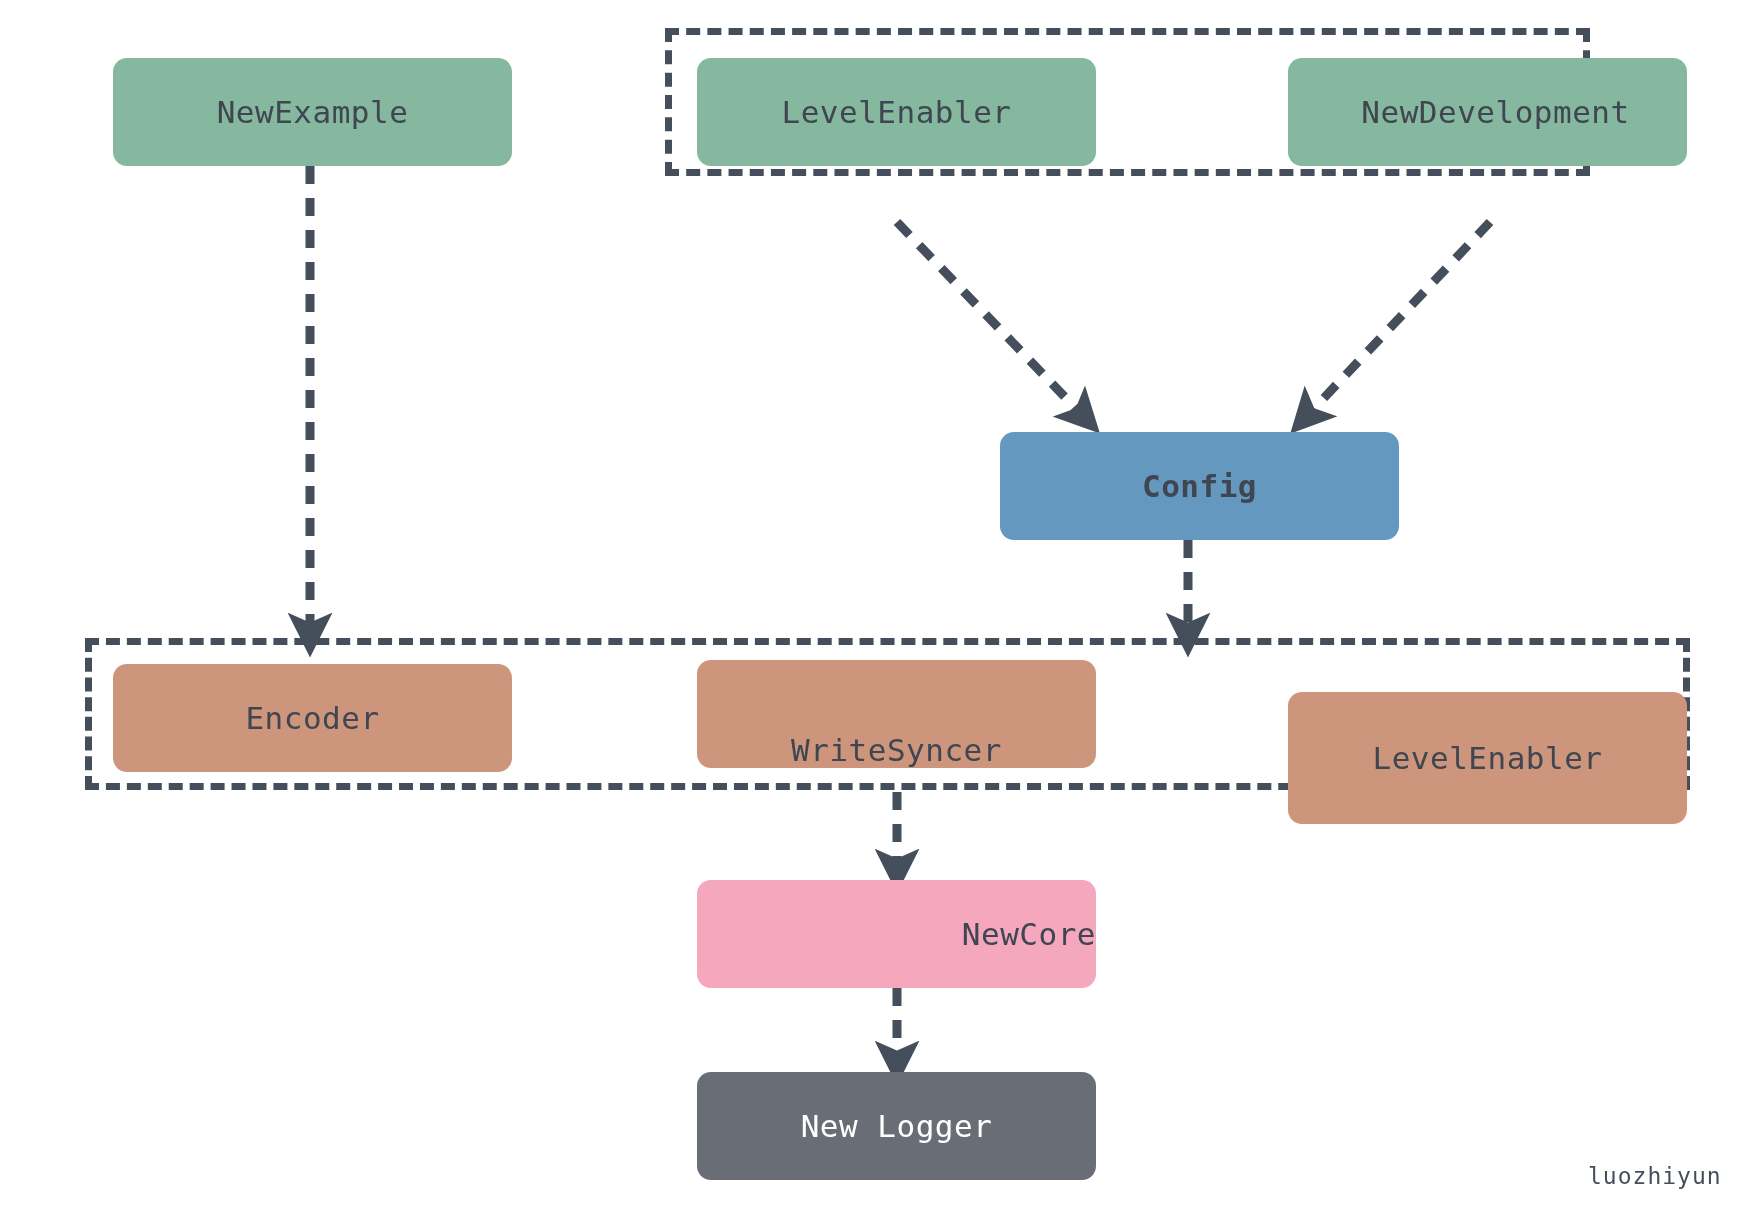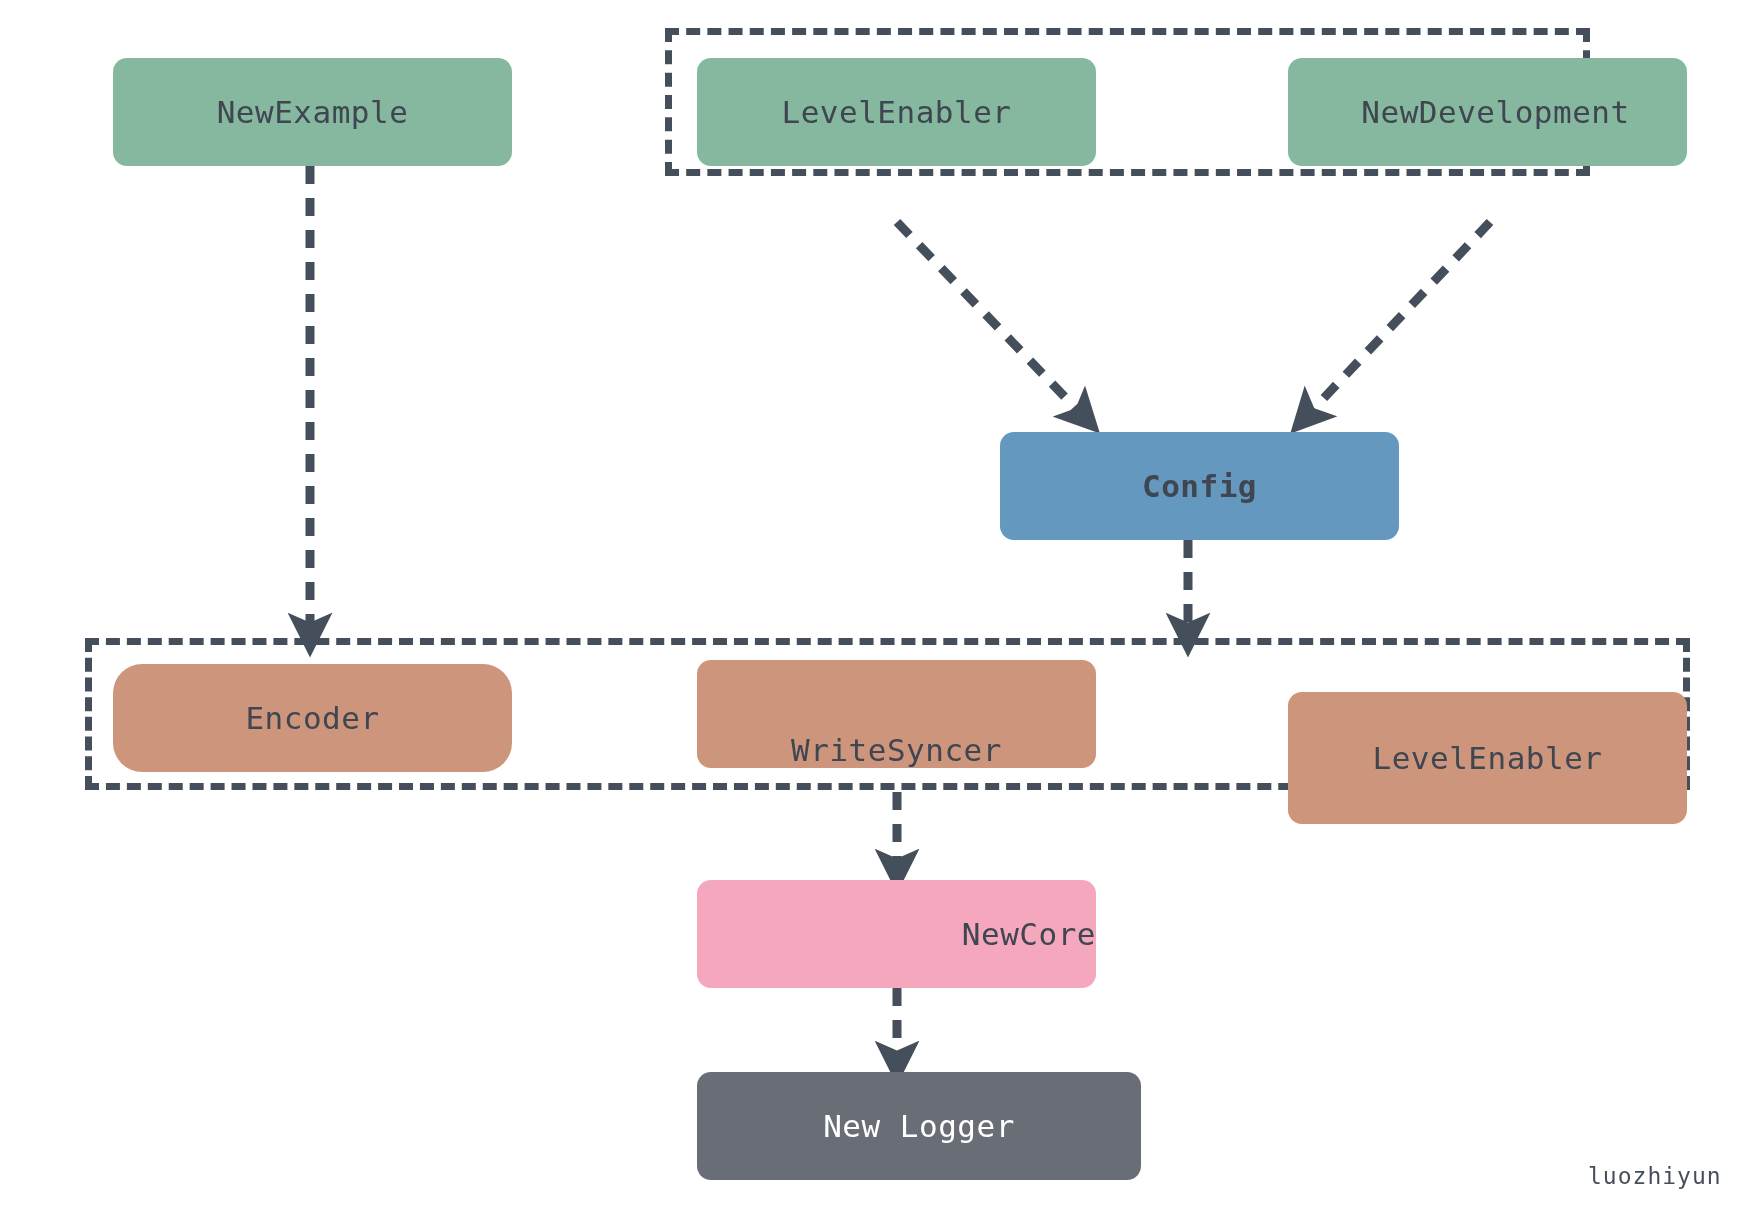--- a/index.html
+++ b/index.html
@@ -84,30 +84,30 @@
   </div>
   <div class="node" id="node-1" style="left: 697px; top: 58px; width: 399px; height: 108px; background: rgb(133, 184, 158); color: rgb(63, 70, 81); font-size: 31px;">
     <span class="node-label">LevelEnabler</span>
   </div>
   <div class="node" id="node-2" style="left: 1288px; top: 58px; width: 399px; height: 108px; background: rgb(133, 184, 158); color: rgb(63, 70, 81); font-size: 31px; padding-left: 16px;">
     <span class="node-label">NewDevelopment</span>
   </div>
   <div class="node" id="node-3" style="left: 1000px; top: 432px; width: 399px; height: 108px; background: rgb(100, 152, 190); color: rgb(63, 70, 81); font-size: 31px; font-weight: bold;">
     <span class="node-label">Config</span>
   </div>
-  <div class="node" id="node-4" style="left: 113px; top: 664px; width: 399px; height: 108px; background: rgb(205, 150, 124); color: rgb(63, 70, 81); font-size: 31px; border-radius: 29px;">
+  <div class="node" id="node-4" style="left: 113px; top: 664px; width: 399px; height: 108px; background: rgb(205, 150, 124); color: rgb(63, 70, 81); font-size: 31px;">
     <span class="node-label">Encoder</span>
   </div>
   <div class="node" id="node-5" style="left: 697px; top: 660px; width: 399px; height: 108px; background: rgb(205, 150, 124); color: rgb(63, 70, 81); font-size: 31px; align-items: flex-end;">
     <span class="node-label">WriteSyncer</span>
   </div>
   <div class="node" id="node-6" style="left: 1288px; top: 692px; width: 399px; height: 132px; background: rgb(205, 150, 124); color: rgb(63, 70, 81); font-size: 31px;">
     <span class="node-label">LevelEnabler</span>
   </div>
   <div class="node" id="node-7" style="left: 697px; top: 880px; width: 399px; height: 108px; background: rgb(244, 167, 189); color: rgb(63, 70, 81); font-size: 31px; justify-content: flex-end;">
     <span class="node-label">NewCore</span>
   </div>
-  <div class="node" id="node-8" style="left: 697px; top: 1072px; width: 444px; height: 108px; background: rgb(105, 110, 118); color: rgb(255, 255, 255); font-size: 31px;">
+  <div class="node" id="node-8" style="left: 697px; top: 1072px; width: 399px; height: 108px; background: rgb(105, 110, 118); color: rgb(255, 255, 255); font-size: 31px;">
     <span class="node-label">New Logger</span>
   </div>
 
   <div class="watermark" id="watermark" style="left: 1588px; top: 1163px;">luozhiyun</div>
 </div>
 
 </body></html>

